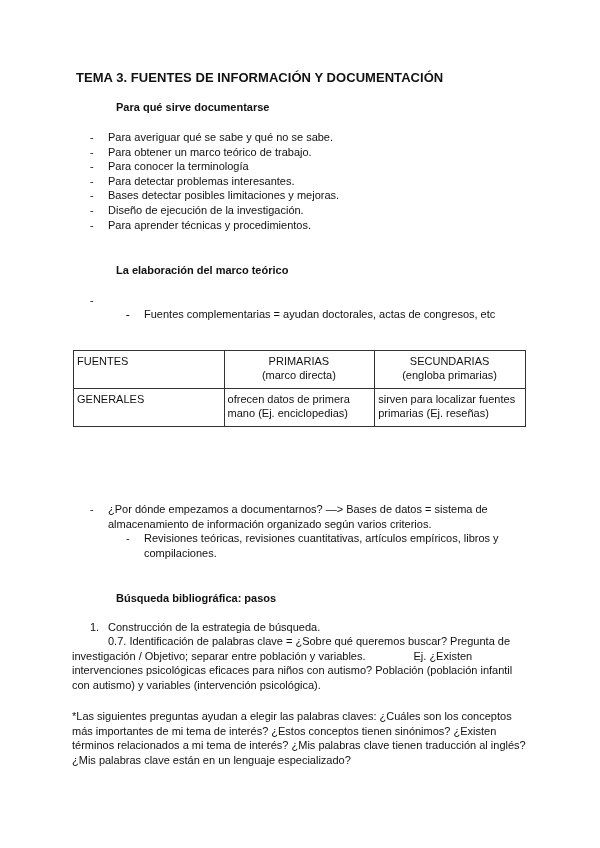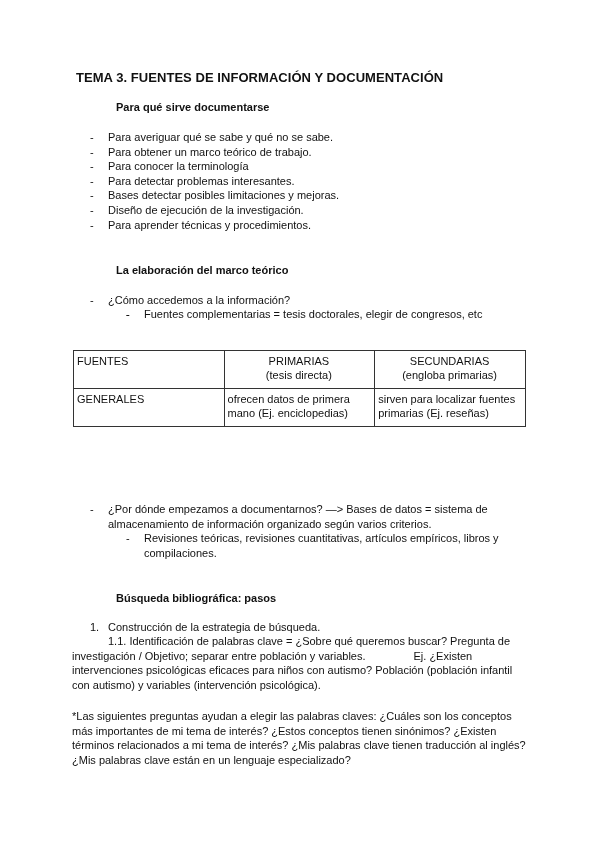--- a/index.html
+++ b/index.html
@@ -51,35 +51,35 @@
     <li><span class="dash">-</span><span>Para detectar problemas interesantes.</span></li>
     <li><span class="dash">-</span><span>Bases detectar posibles limitaciones y mejoras.</span></li>
     <li><span class="dash">-</span><span>Diseño de ejecución de la investigación.</span></li>
     <li><span class="dash">-</span><span>Para aprender técnicas y procedimientos.</span></li>
   </ul>
 
   <div class="abs h2" style="top:263px;">La elaboración del marco teórico</div>
 
   <ul class="abs dash-list list2">
     <li>
-      <span class="dash">-</span><span>¿Cómo accedemos a la información?</span>
+      <span class="dash">-</span>
     </li>
   </ul>
   <ul class="abs dash-list" style="left:126px; top:307px;">
     <li><span class="dash">-</span></li>
-    <li><span class="dash">-</span><span>Fuentes complementarias = tesis doctorales, elegir de congresos, etc</span></li>
+    <li><span class="dash">-</span><span>Fuentes complementarias = ayudan doctorales, actas de congresos, etc</span></li>
   </ul>
 
   <table class="sources">
     <tbody>
         <tr class="head">
       <td class="c0"><span>FUENTES</span></td>
       <td class="c1 center">
         <div>PRIMARIAS</div>
-        <div>(tesis directa)</div>
+        <div>(marco directa)</div>
       </td>
       <td class="c2 center">
         <div>SECUNDARIAS</div>
         <div>(engloba primarias)</div>
       </td>
     </tr>
     <tr class="r1">
       <td class="c0">GENERALES</td>
       <td class="c1">ofrecen datos de primera mano (Ej. enciclopedias)</td>
       <td class="c2">sirven para localizar fuentes primarias (Ej. reseñas)</td>
@@ -99,18 +99,18 @@
   </ul>
 
   <div class="abs h2" style="top:591px;">Búsqueda bibliográfica: pasos</div>
 
   <div class="abs" style="left:90px; top:620px; width:440px; height:15px;">
     <span class="abs" style="left:0; top:0;">1.</span>
     <span class="abs" style="left:18px; top:0; white-space:nowrap;">Construcción de la estrategia de búsqueda.</span>
   </div>
 
   <div class="abs para" style="top:634px;">
-    <span class="indent"></span><span>1.1. Identificación de palabras clave = ¿Sobre qué queremos buscar? Pregunta de investigación / Objetivo; separar entre población y variables.</span><span class="tab"></span><span>Ej. ¿Existen intervenciones psicológicas eficaces para niños con autismo? Población (población infantil con autismo) y variables (intervención psicológica).</span>
+    <span class="indent"></span><span>0.7. Identificación de palabras clave = ¿Sobre qué queremos buscar? Pregunta de investigación / Objetivo; separar entre población y variables.</span><span class="tab"></span><span>Ej. ¿Existen intervenciones psicológicas eficaces para niños con autismo? Población (población infantil con autismo) y variables (intervención psicológica).</span>
   </div>
 
   <div class="abs para" style="top:709px;">*Las siguientes preguntas ayudan a elegir las palabras claves: ¿Cuáles son los conceptos más importantes de mi tema de interés? ¿Estos conceptos tienen sinónimos? ¿Existen términos relacionados a mi tema de interés? ¿Mis palabras clave tienen traducción al inglés? ¿Mis palabras clave están en un lenguaje especializado?</div>
 
 </div>
 
 </body></html>

